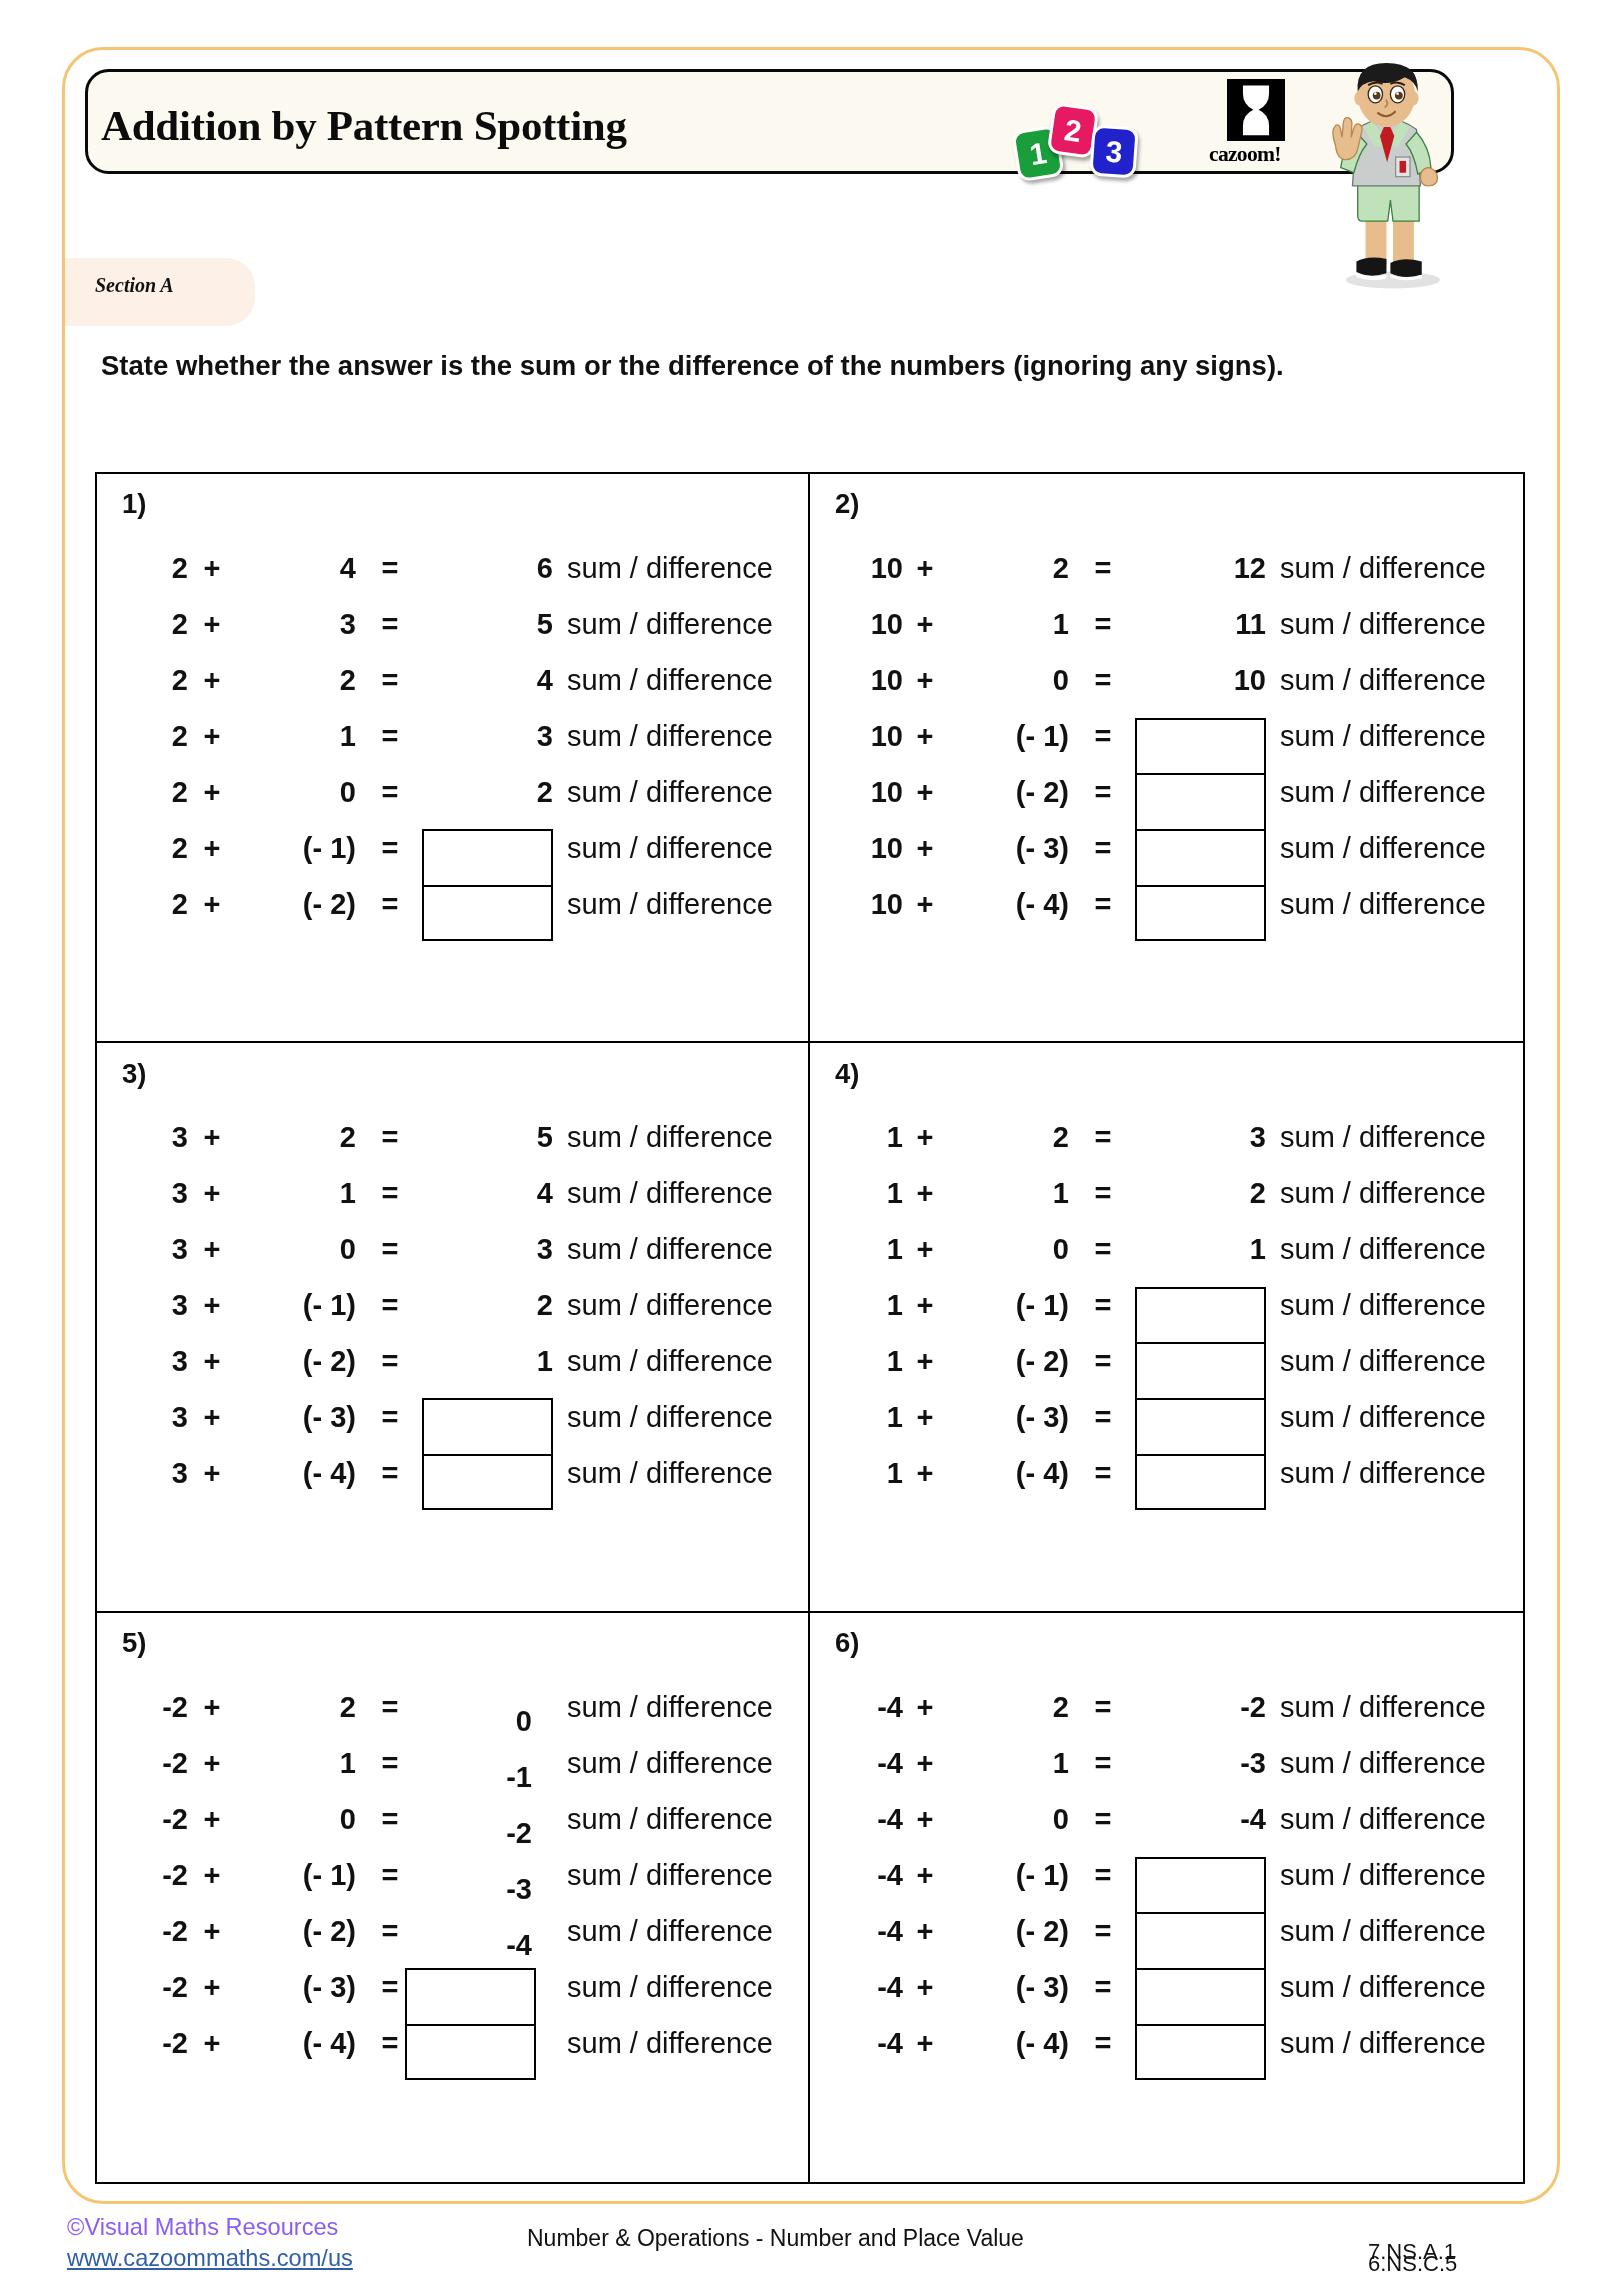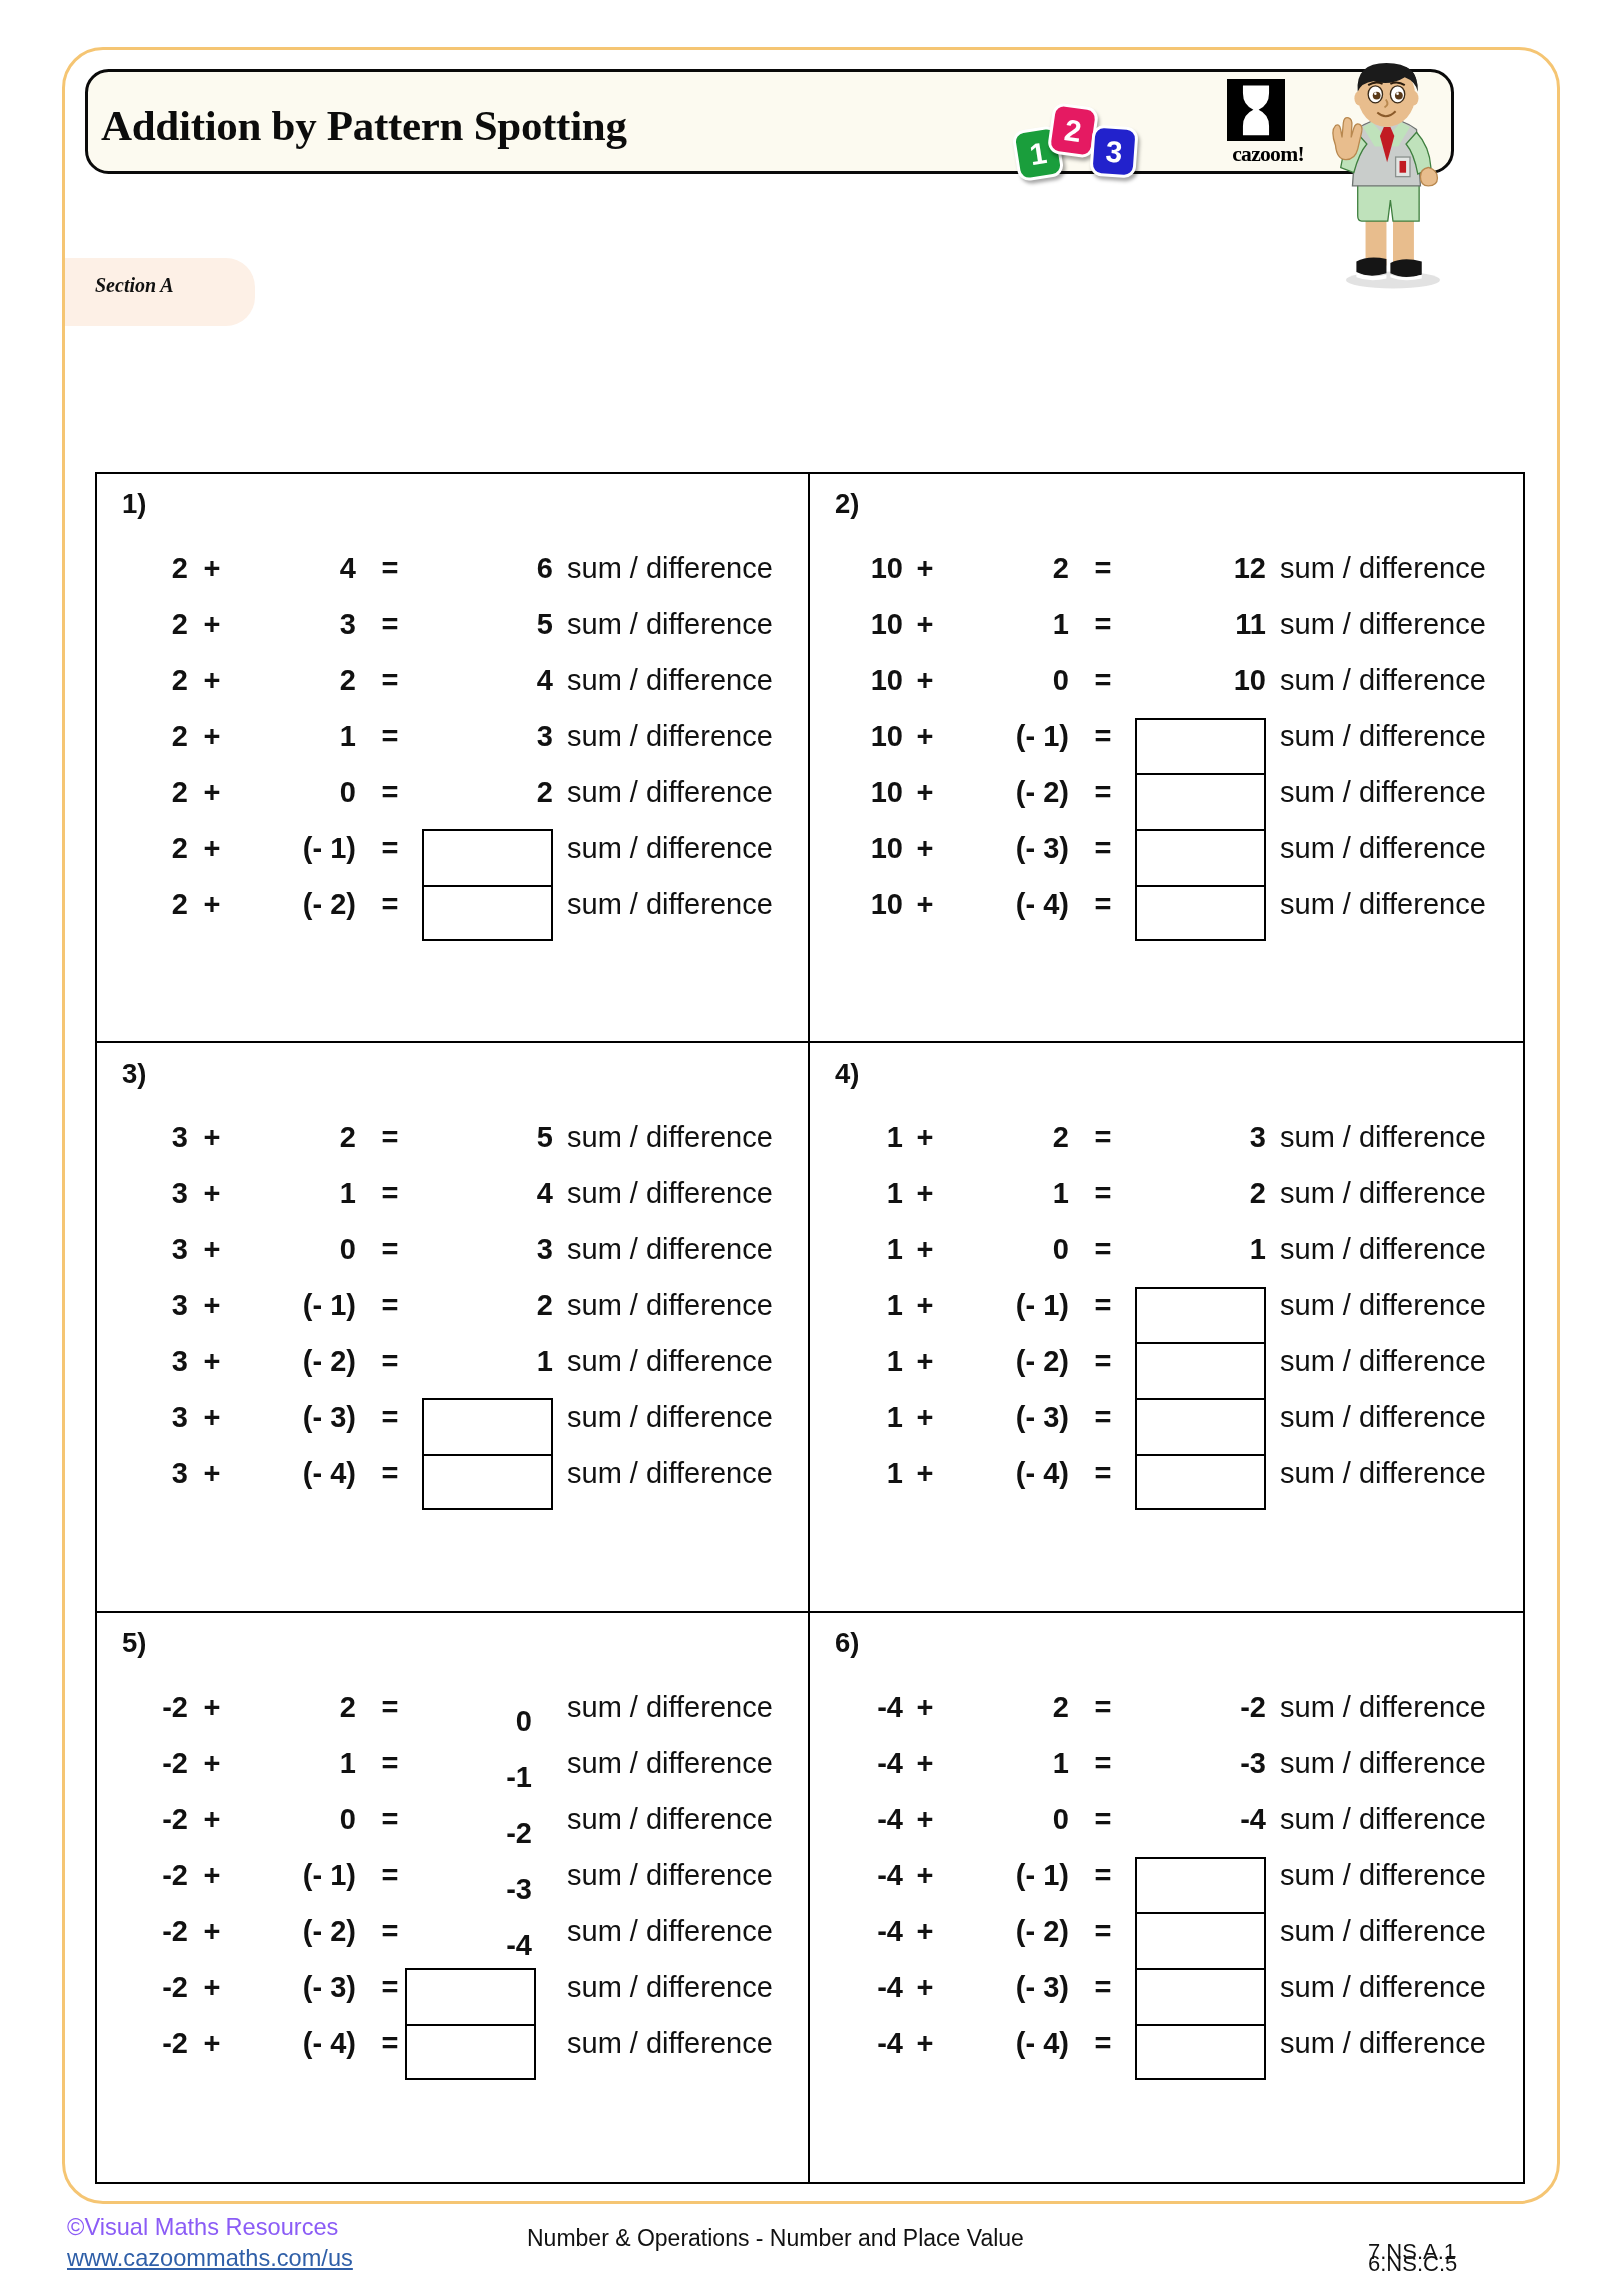--- a/index.html
+++ b/index.html
@@ -59,21 +59,21 @@
   
   #cazoom-logo{
     position:absolute;left:1209px;top:79px;width:95px;height:82px;
   }
   #cazoom-mark{
     position:absolute;left:0;top:0;width:58px;height:62px;background:#000;
     left:18.3px;
   }
   #cazoom-word{
     position:absolute;left:0px;top:63px;width:95px;
-    text-align:right;
+    text-align:left;
     font-family:"Liberation Serif", serif;
     font-weight:bold;font-size:21.6px;color:#000;letter-spacing:-0.7px;
   }
   
   #boy{position:absolute;left:1309px;top:59px;width:151px;height:232px;}
   
   #section-tab{
     position:absolute;
     left:65px;top:258px;
     width:190px;height:68px;
@@ -237,20 +237,21 @@
 
     <path d="M117 62 q6 8 -2 12" stroke="#b8884f" stroke-width="3" fill="none"></path>
     <path d="M104 82 q14 12 28 -2" stroke="#8a5a2a" stroke-width="3" fill="none"></path>
   </svg>
 </div>
 
 <div id="section-tab"></div>
 <div id="section-label">Section A</div>
 
 <div id="instructions">
+  <div>State whether the answer is the sum or the difference of the numbers (ignoring any signs).</div>
 </div>
 
 <div id="qgrid">
     <div class="qcell">
       <div class="qnum">1)</div>
       <div class="rows">
         <div class="eqrow">
           <span class="c-a">2</span>
           <span class="c-op">+</span>
           <span class="c-b">4</span>

